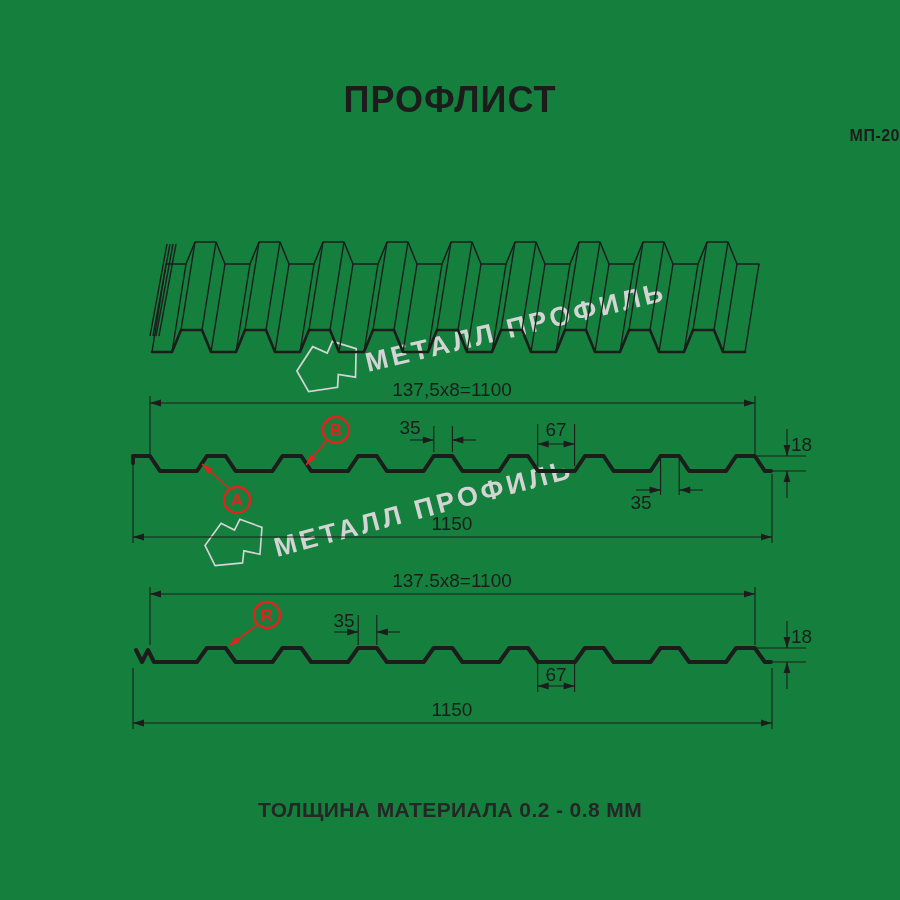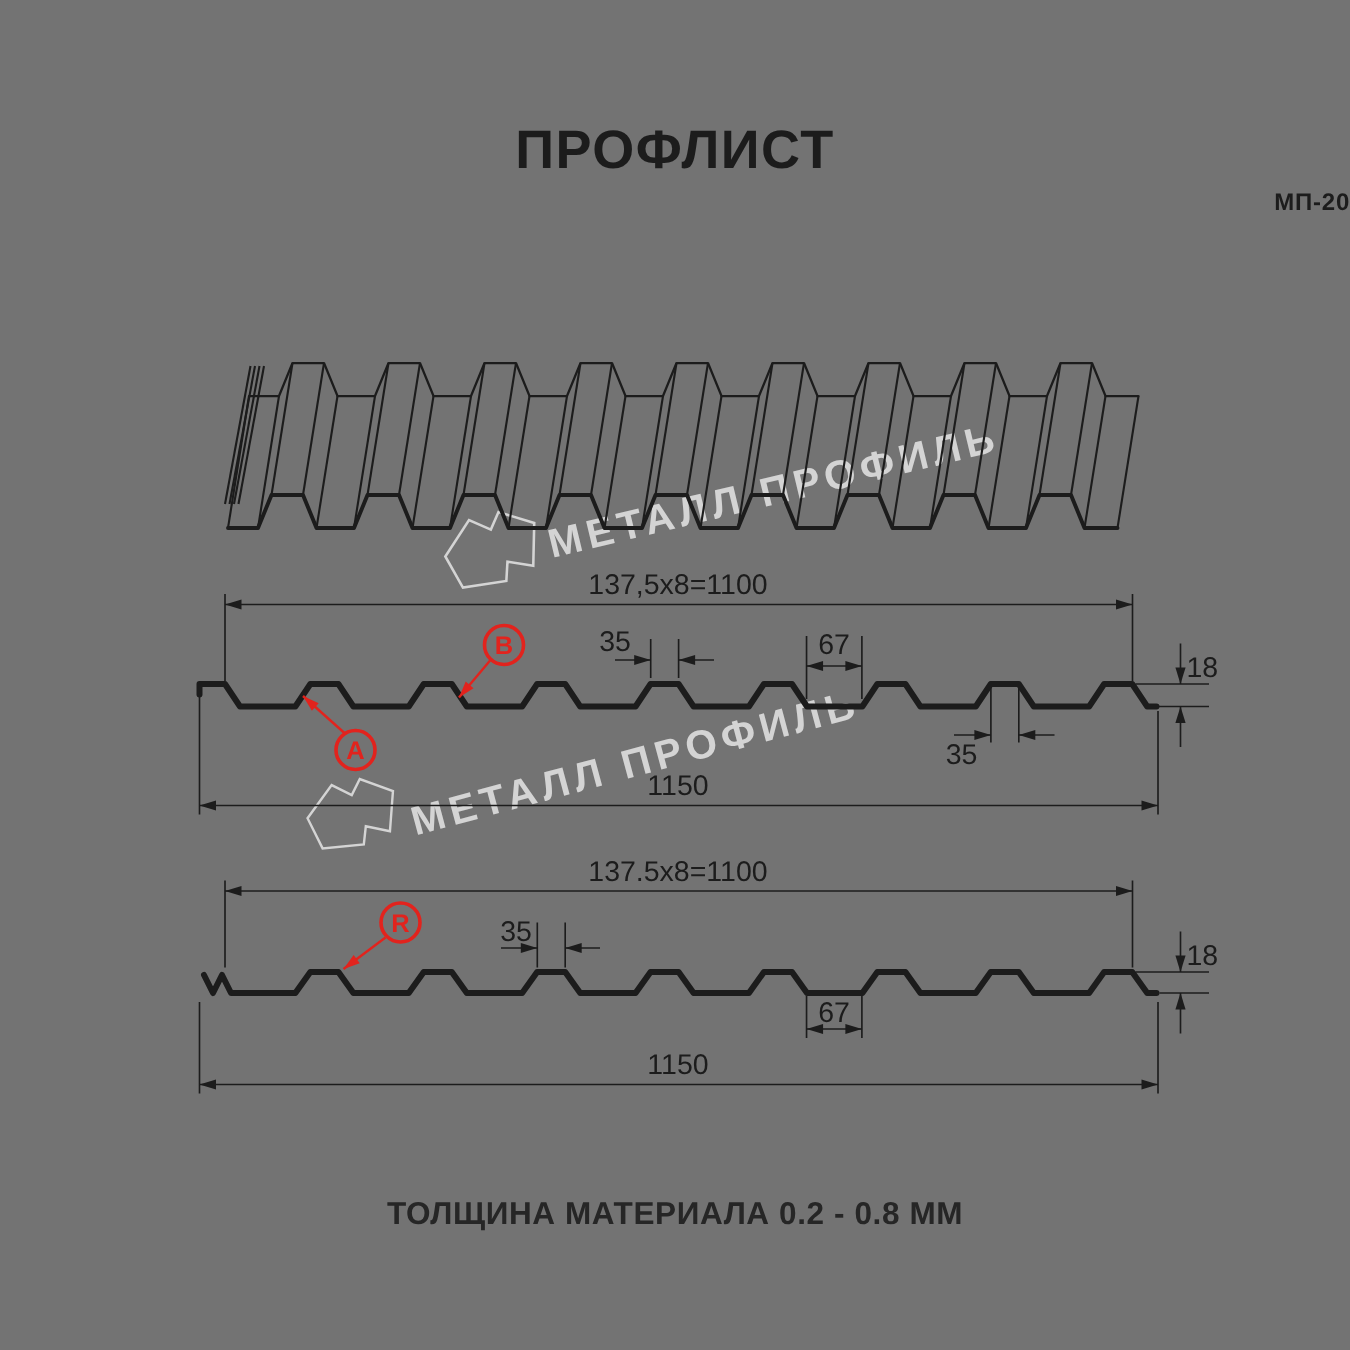--- a/index.html
+++ b/index.html
@@ -1,17 +1,17 @@
 <!DOCTYPE html>
 <html style="--line: #1c1c1c; --accent: #e2231d; --wm: #d4d4d4;"><head>
 <meta charset="utf-8">
 <style>
   :root{ --line:#1c1c1c; --accent:#e2231d; --wm:#d4d4d4; }
   html,body{margin:0;padding:0;background:#ffffff;}
-  .page{position:relative;width:900px;height:900px;background:#737373;overflow:hidden;
+  .page{position:relative;width:900px;height:900px;background:#15803d;overflow:hidden;
         font-family:"Liberation Sans", sans-serif;}
   .title{position:absolute;top:82px;left:0;width:900px;text-align:center;
          font-size:36px;font-weight:800;letter-spacing:1px;color:var(--line);line-height:1;}
   .subtitle{position:absolute;top:128px;left:0;width:900px;text-align:right;
          font-size:16px;font-weight:600;letter-spacing:0.5px;color:var(--line);line-height:1;}
   .footer{position:absolute;top:799px;left:0;width:900px;text-align:center;
          font-size:21px;font-weight:600;letter-spacing:0.4px;color:#262626;line-height:1;}
   svg{position:absolute;top:0;left:0;}
   text.dim{font-family:"Liberation Sans",sans-serif;font-size:19px;fill:var(--line);}
   text.mark{font-family:"Liberation Sans",sans-serif;font-size:17px;font-weight:bold;fill:var(--accent);}

